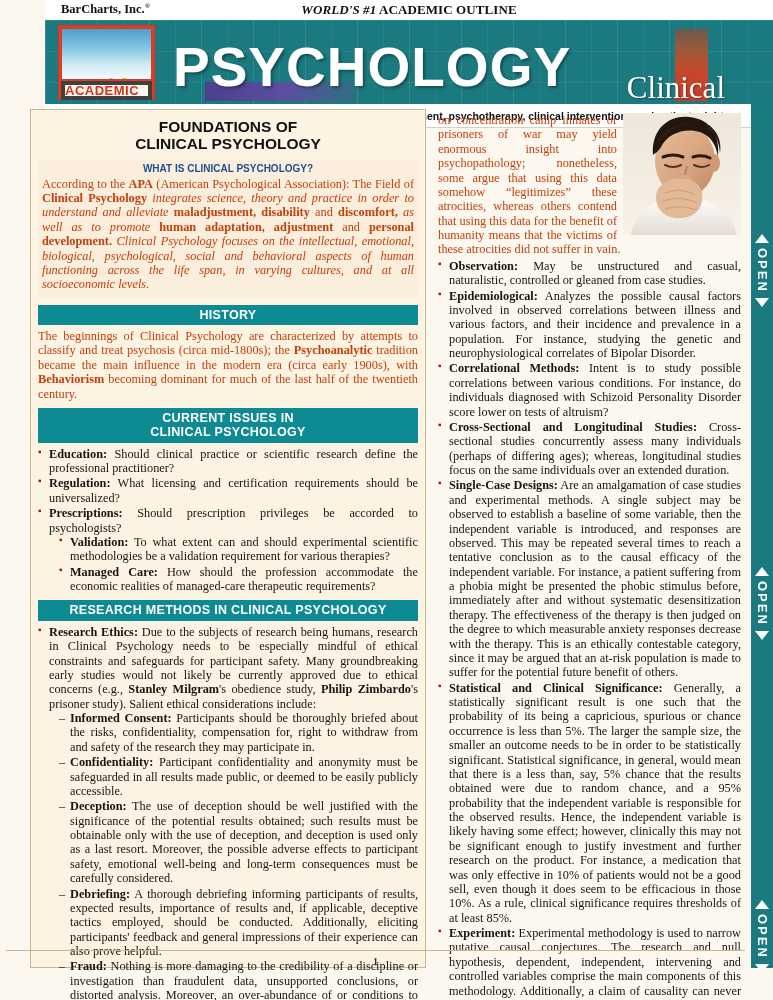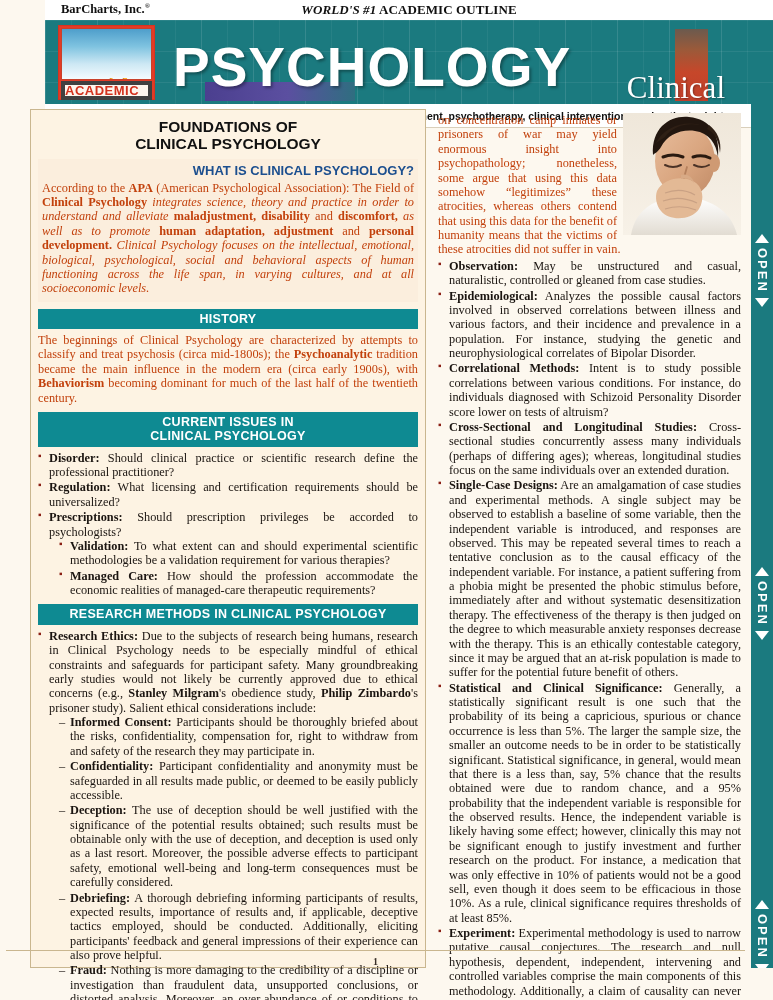--- a/index.html
+++ b/index.html
@@ -160,22 +160,22 @@
   }
   .bar {
     background: #0e8a92; color: #fff;
     font-family: "Liberation Sans", sans-serif;
     font-weight: bold; font-size: 12.5px;
     text-align: center; padding: 3px 2px; line-height: 1.15;
     margin: 7px 0 4px 0; letter-spacing: .3px;
   }
   .subhead {
     font-family: "Liberation Sans", sans-serif;
-    font-weight: bold; font-size: 13px; color: #1c4f8f;
-    text-align: right; margin: 2px 0 3px 0;
+    font-weight: bold; font-size: 10px; color: #1c4f8f;
+    text-align: center; margin: 2px 0 3px 0;
   }
   .boxed {
     background: #fbeedd; padding: 2px 4px 4px 4px;
   }
   p.body {
     font-family: "Liberation Serif", serif;
     font-size: 12.3px; line-height: 1.17; color: #c2410c;
     text-align: justify; margin: 0 0 2px 0;
     -webkit-hyphens: auto; hyphens: auto;
   }
@@ -318,21 +318,21 @@
       </div>
 
       <div class="bar">HISTORY</div>
       <p class="body">The beginnings of Clinical Psychology are characterized by attempts to classify and treat psychosis (circa mid-1800s); the <b>Psychoanalytic</b> tradition became the main influence in the modern era (circa early 1900s), with <b>Behaviorism</b> becoming dominant for much of the last half of the twentieth century.</p>
 
       <div class="bar">
         <div>CURRENT ISSUES IN</div>
         <div>CLINICAL PSYCHOLOGY</div>
       </div>
       <ul class="l1">
-          <li><span><b>Disorder:</b> Should clinical practice or scientific research define the professional practitioner?</span></li>
+          <li><span><b>Education:</b> Should clinical practice or scientific research define the professional practitioner?</span></li>
           <li><span><b>Regulation:</b> What licensing and certification requirements should be universalized?</span></li>
           <li><span><b>Prescriptions:</b> Should prescription privileges be accorded to psychologists?</span><ul class="l2">
               <li><span><b>Validation:</b> To what extent can and should experimental scientific methodologies be a validation requirement for various therapies?</span></li>
               <li><span><b>Managed Care:</b> How should the profession accommodate the economic realities of managed-care therapeutic requirements?</span></li>
             </ul></li>
         </ul>
 
       <div class="bar">RESEARCH METHODS IN CLINICAL PSYCHOLOGY</div>
       <ul class="l1">
         <li>

